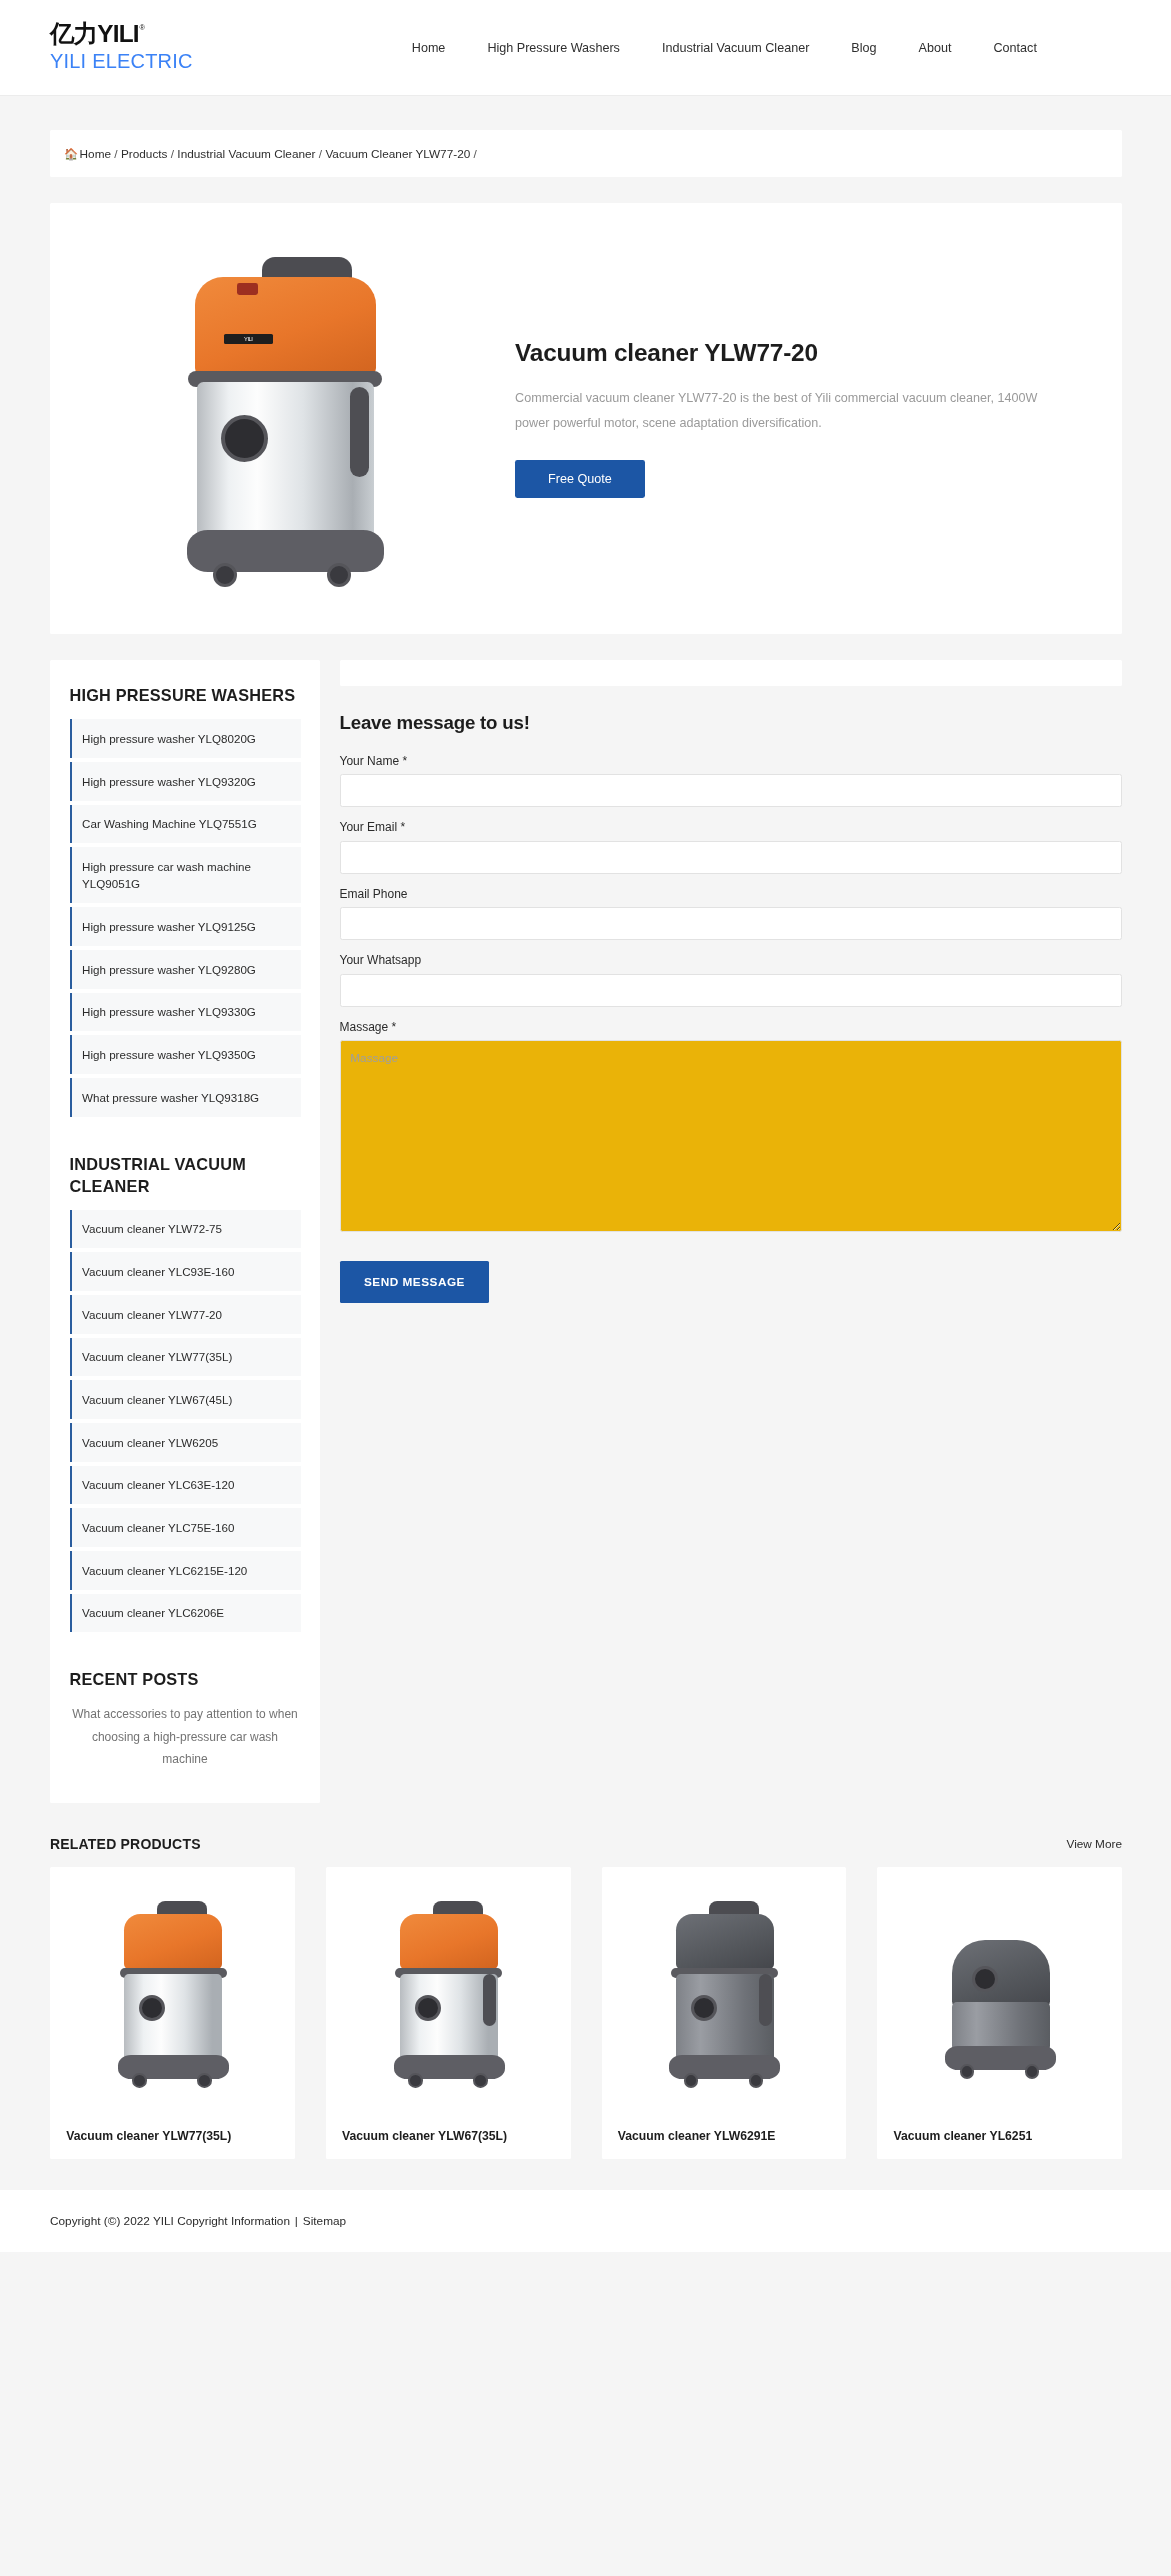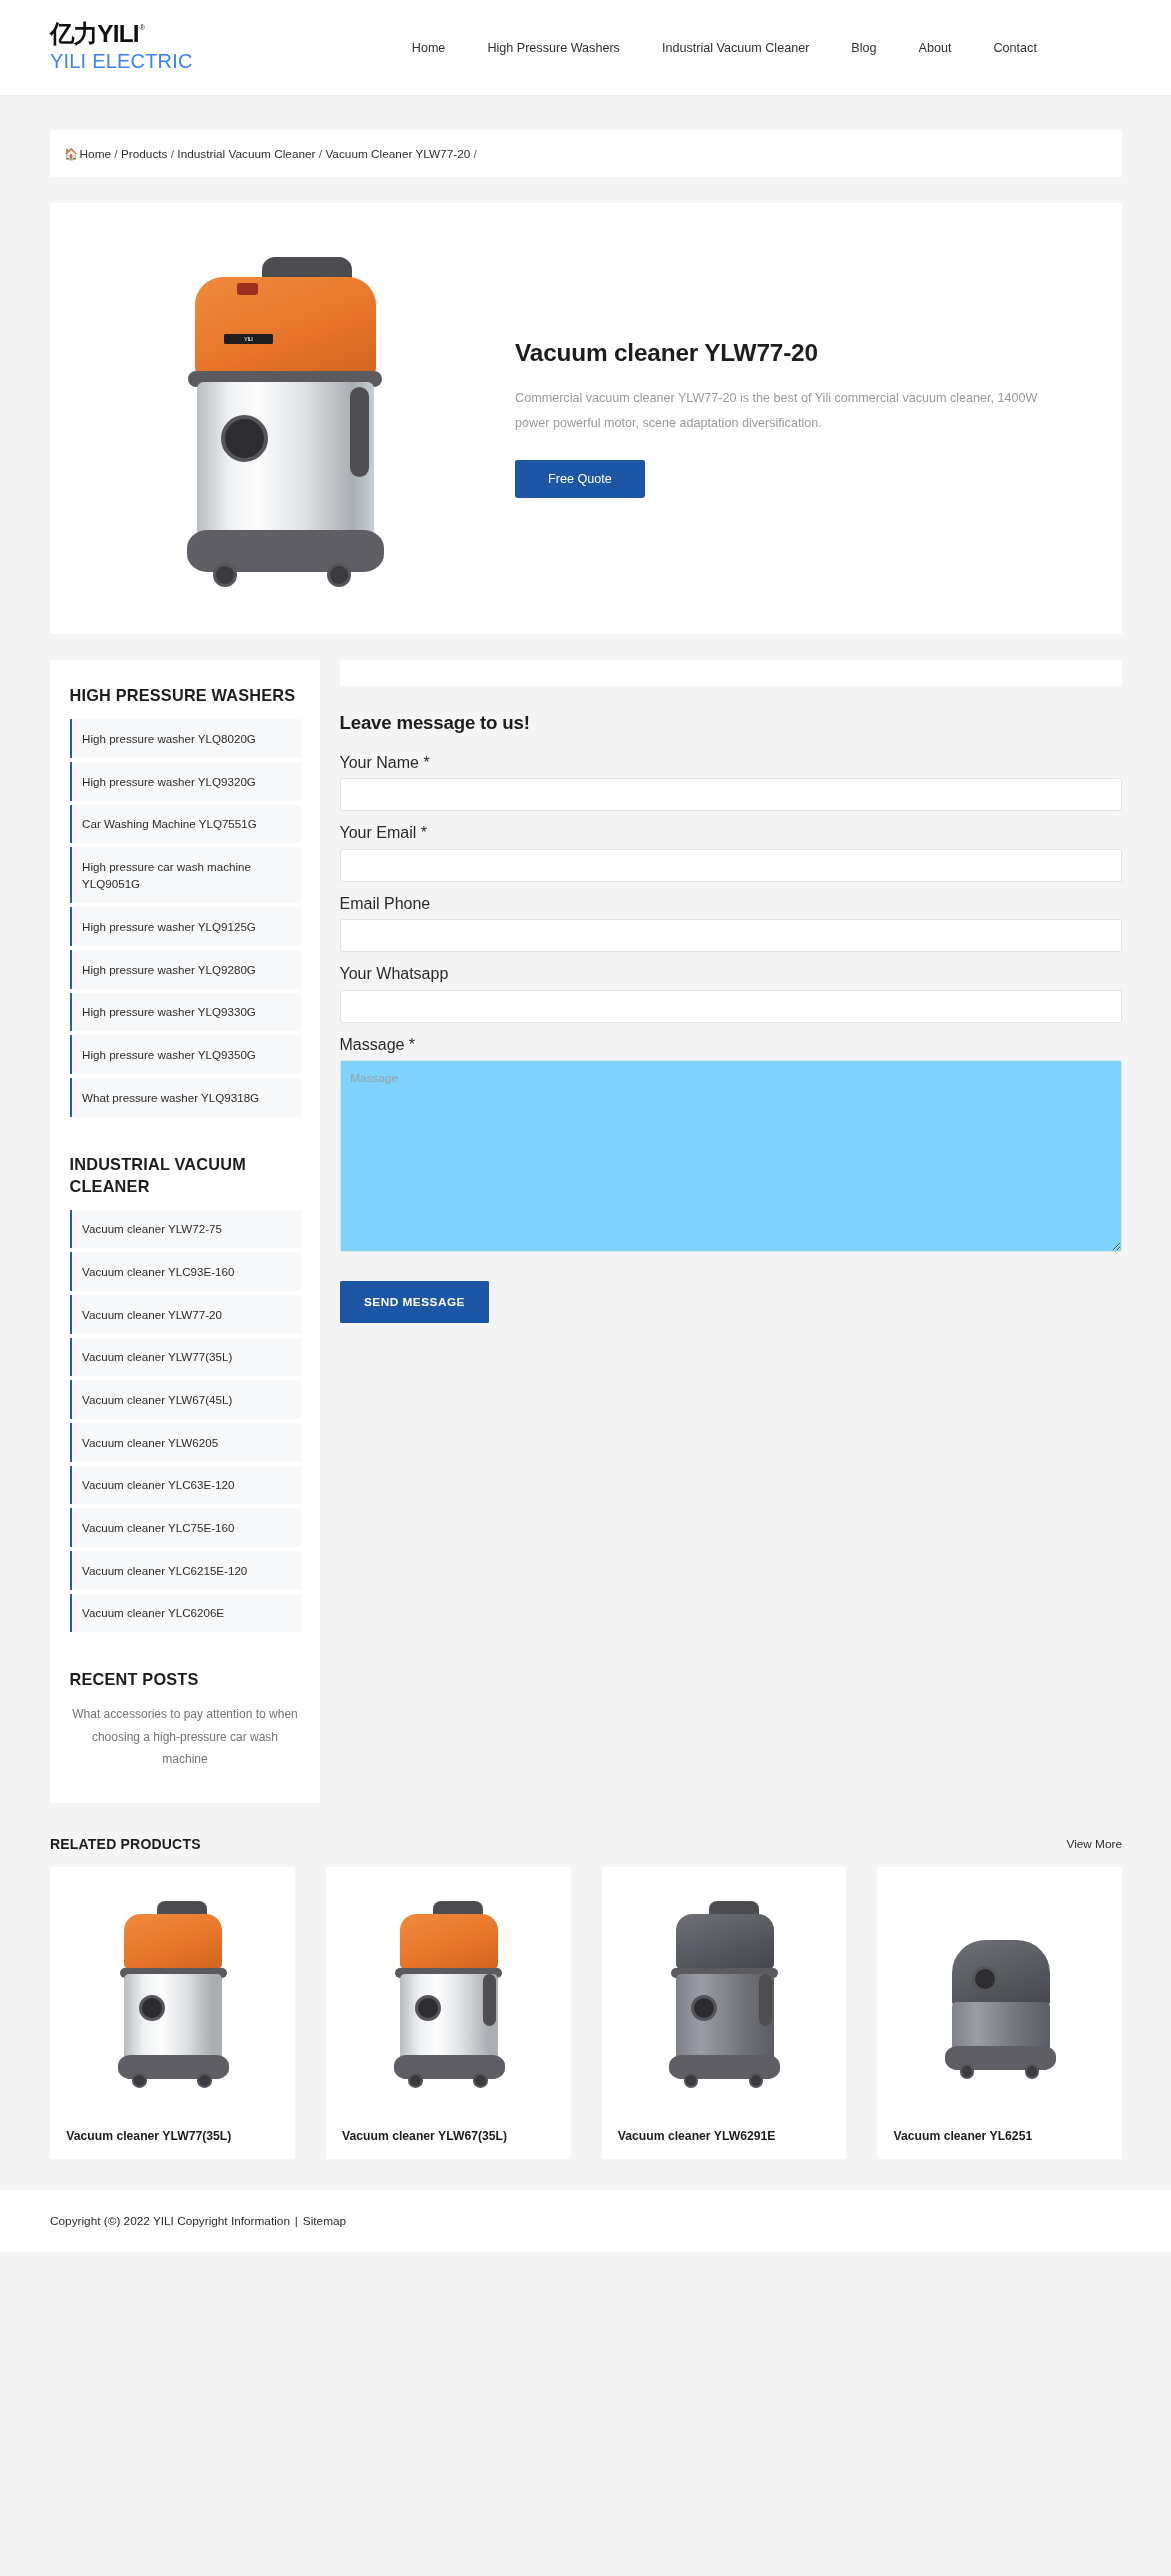--- a/index.html
+++ b/index.html
@@ -202,27 +202,27 @@
     text-decoration: none;
     cursor: pointer;
     margin-top: 11.4px;
     text-align: center;
   }
 
   
   .blank-bar { background: #fff; height: 26px; border-radius: 1.6px; margin-bottom: 26px; }
   .form-heading { font-size: 18.7px; font-weight: 700; color: #1d1d1d; margin-bottom: 19.5px; letter-spacing: -0.2px; }
   .field { margin-bottom: 13px; }
-  .field label { display: block; font-size: 16px; color: #2b2b2b; margin-bottom: 6.5px; }
+  .field label { display: block; font-size: 12px; color: #2b2b2b; margin-bottom: 6.5px; }
   .field input[type="text"] {
     width: 100%; height: 33px; background: #fff; border: 0.8px solid #e2e2e2;
     border-radius: 2.4px; padding: 0 9.8px; font-size: 11.8px; font-family: inherit; color: #2b2b2b;
   }
   .field textarea {
-    width: 100%; height: 192px; background: #7dd3fc; border: 0.8px solid #e2e2e2;
+    width: 100%; height: 192px; background: #eab308; border: 0.8px solid #e2e2e2;
     border-radius: 2.4px; padding: 9.8px; font-size: 11.8px; font-family: inherit;
     color: #2b2b2b; resize: vertical;
   }
   .field input::placeholder, .field textarea::placeholder { color: #9e9e9e; }
   .btn-send {
     background: #1c56a5; color: #fff; font-size: 11.8px; font-weight: 700;
     letter-spacing: 0.5px; padding: 14px 24.4px; border: none; border-radius: 1.6px;
     cursor: pointer; font-family: inherit; margin-top: 13px;
   }
 

